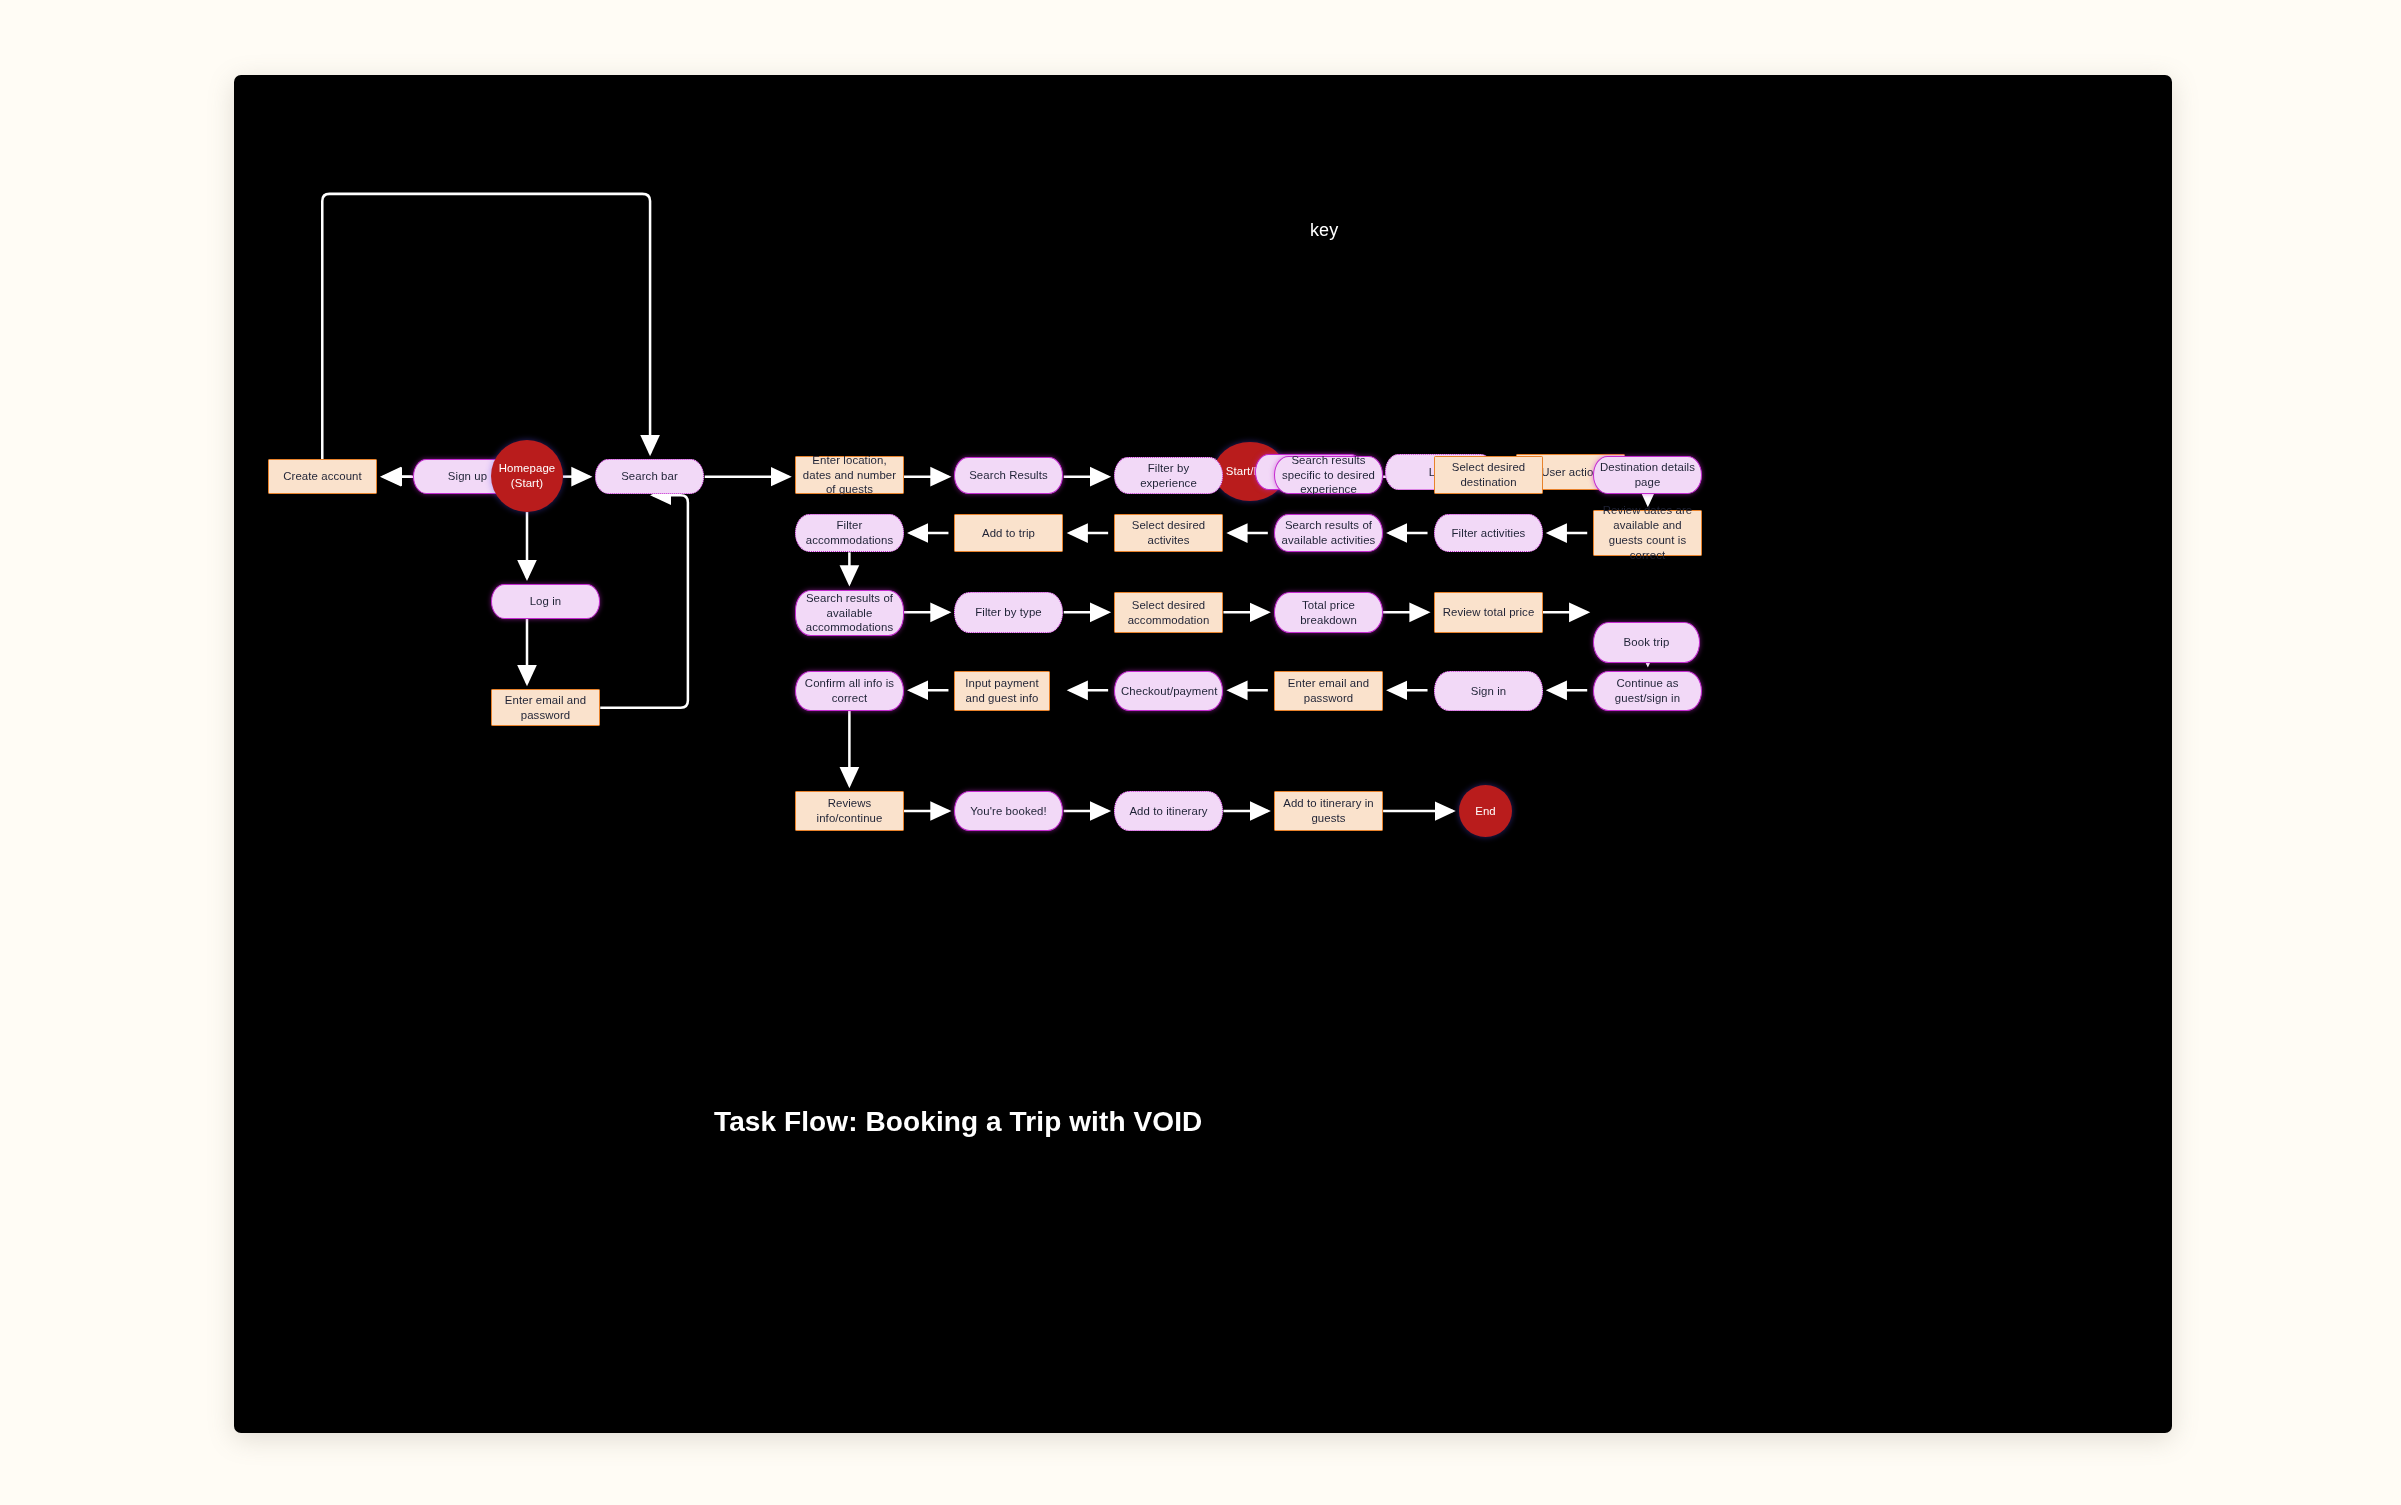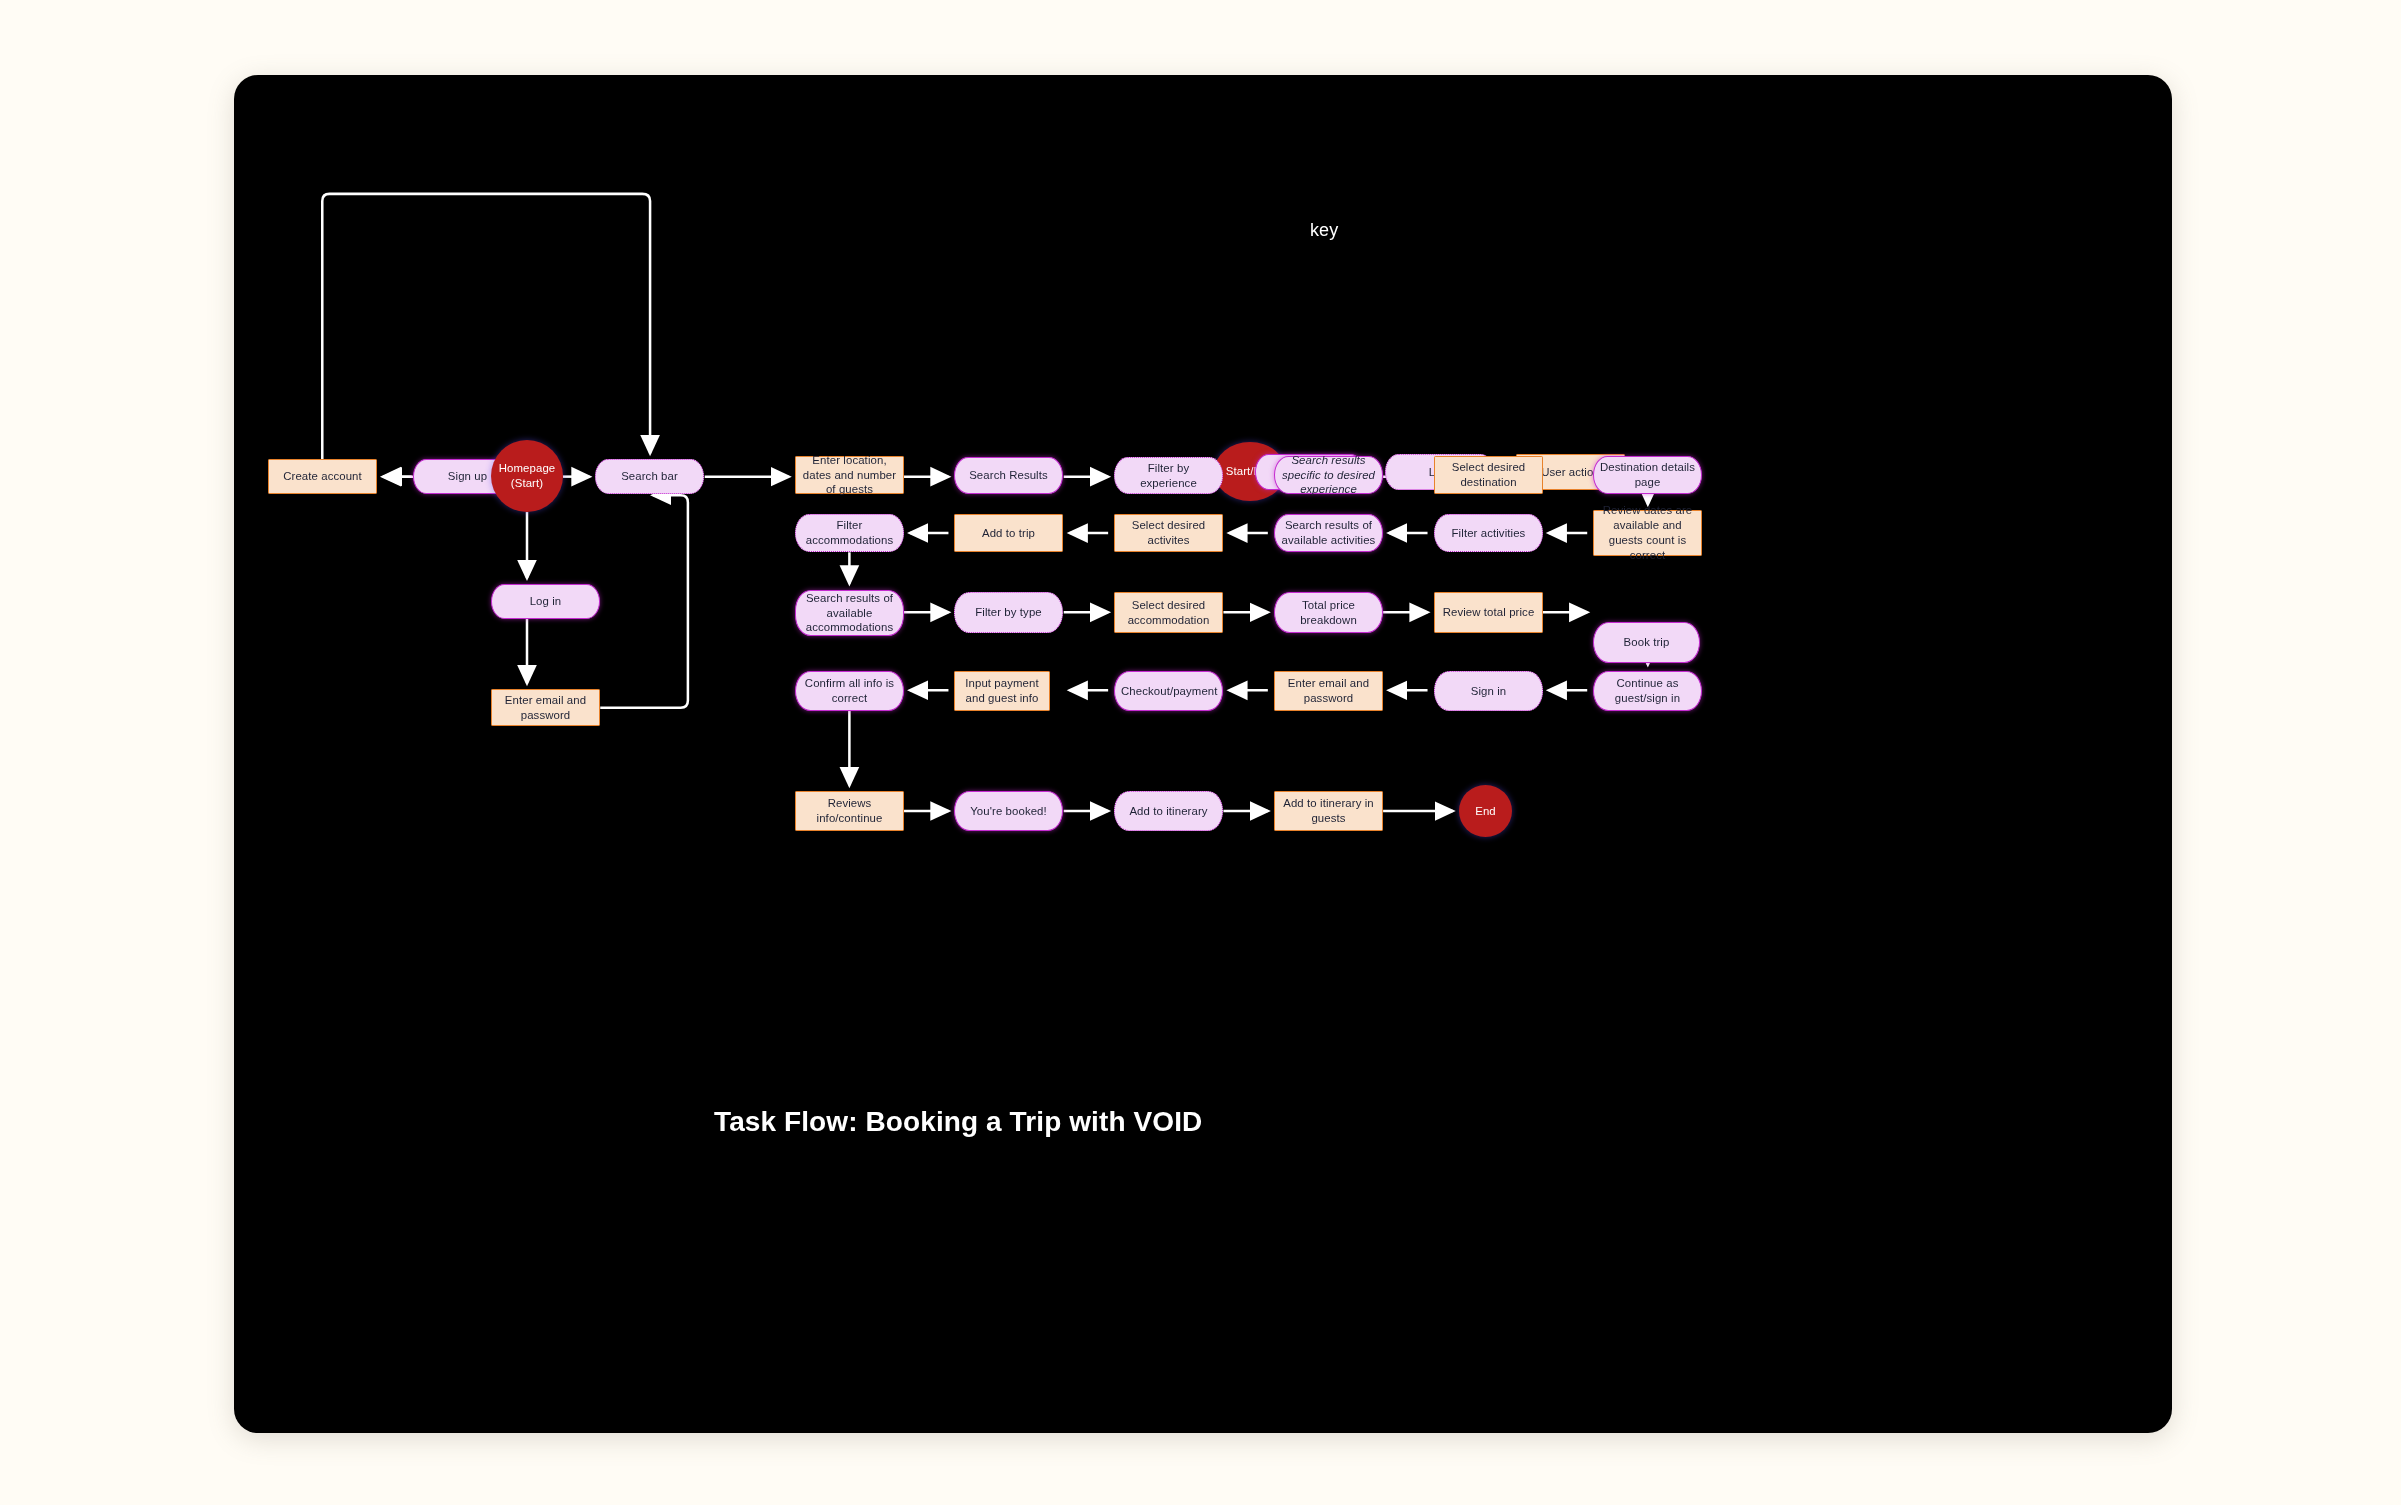--- a/index.html
+++ b/index.html
@@ -10,21 +10,21 @@
     font-family:"Liberation Sans", sans-serif;
     overflow:hidden;
   }
   #root{position:relative;width:2401px;height:1506px;}
 
   #canvas{
     position:absolute;
     left:234px;top:75px;
     width:1938px;height:1358px;
     background:#000000;
-    border-radius:24px;
+    border-radius:7px;
     box-shadow:0 6px 26.4px rgba(120,110,95,0.22);
     overflow:hidden;
   }
 
   
   #wires{position:absolute;left:0;top:0;width:1938px;height:1358px;pointer-events:none;}
 
   
   .node{
     position:absolute;
@@ -188,21 +188,21 @@
         </div>
         <div class="node n-action" style="left: 561px; top: 381px; width: 109px; height: 38px;">
           <span>Enter location, dates and number of guests</span>
         </div>
         <div class="node n-page" style="left: 720px; top: 382px; width: 109px; height: 37px;">
           <span>Search Results</span>
         </div>
         <div class="node n-link" style="left: 880px; top: 382px; width: 109px; height: 37px;">
           <span>Filter by experience</span>
         </div>
-        <div class="node n-page" style="left: 1040px; top: 381px; width: 109px; height: 38px; font-style: italic;">
+        <div class="node n-page" style="left: 1040px; top: 381px; width: 109px; height: 38px;">
           <span>Search results specific to desired experience</span>
         </div>
         <div class="node n-action" style="left: 1200px; top: 381px; width: 109px; height: 38px;">
           <span>Select desired destination</span>
         </div>
         <div class="node n-page" style="left: 1359px; top: 381px; width: 109px; height: 38px;">
           <span>Destination details page</span>
         </div>
         <div class="node n-link" style="left: 561px; top: 439px; width: 109px; height: 38px;">
           <span>Filter accommodations</span>

